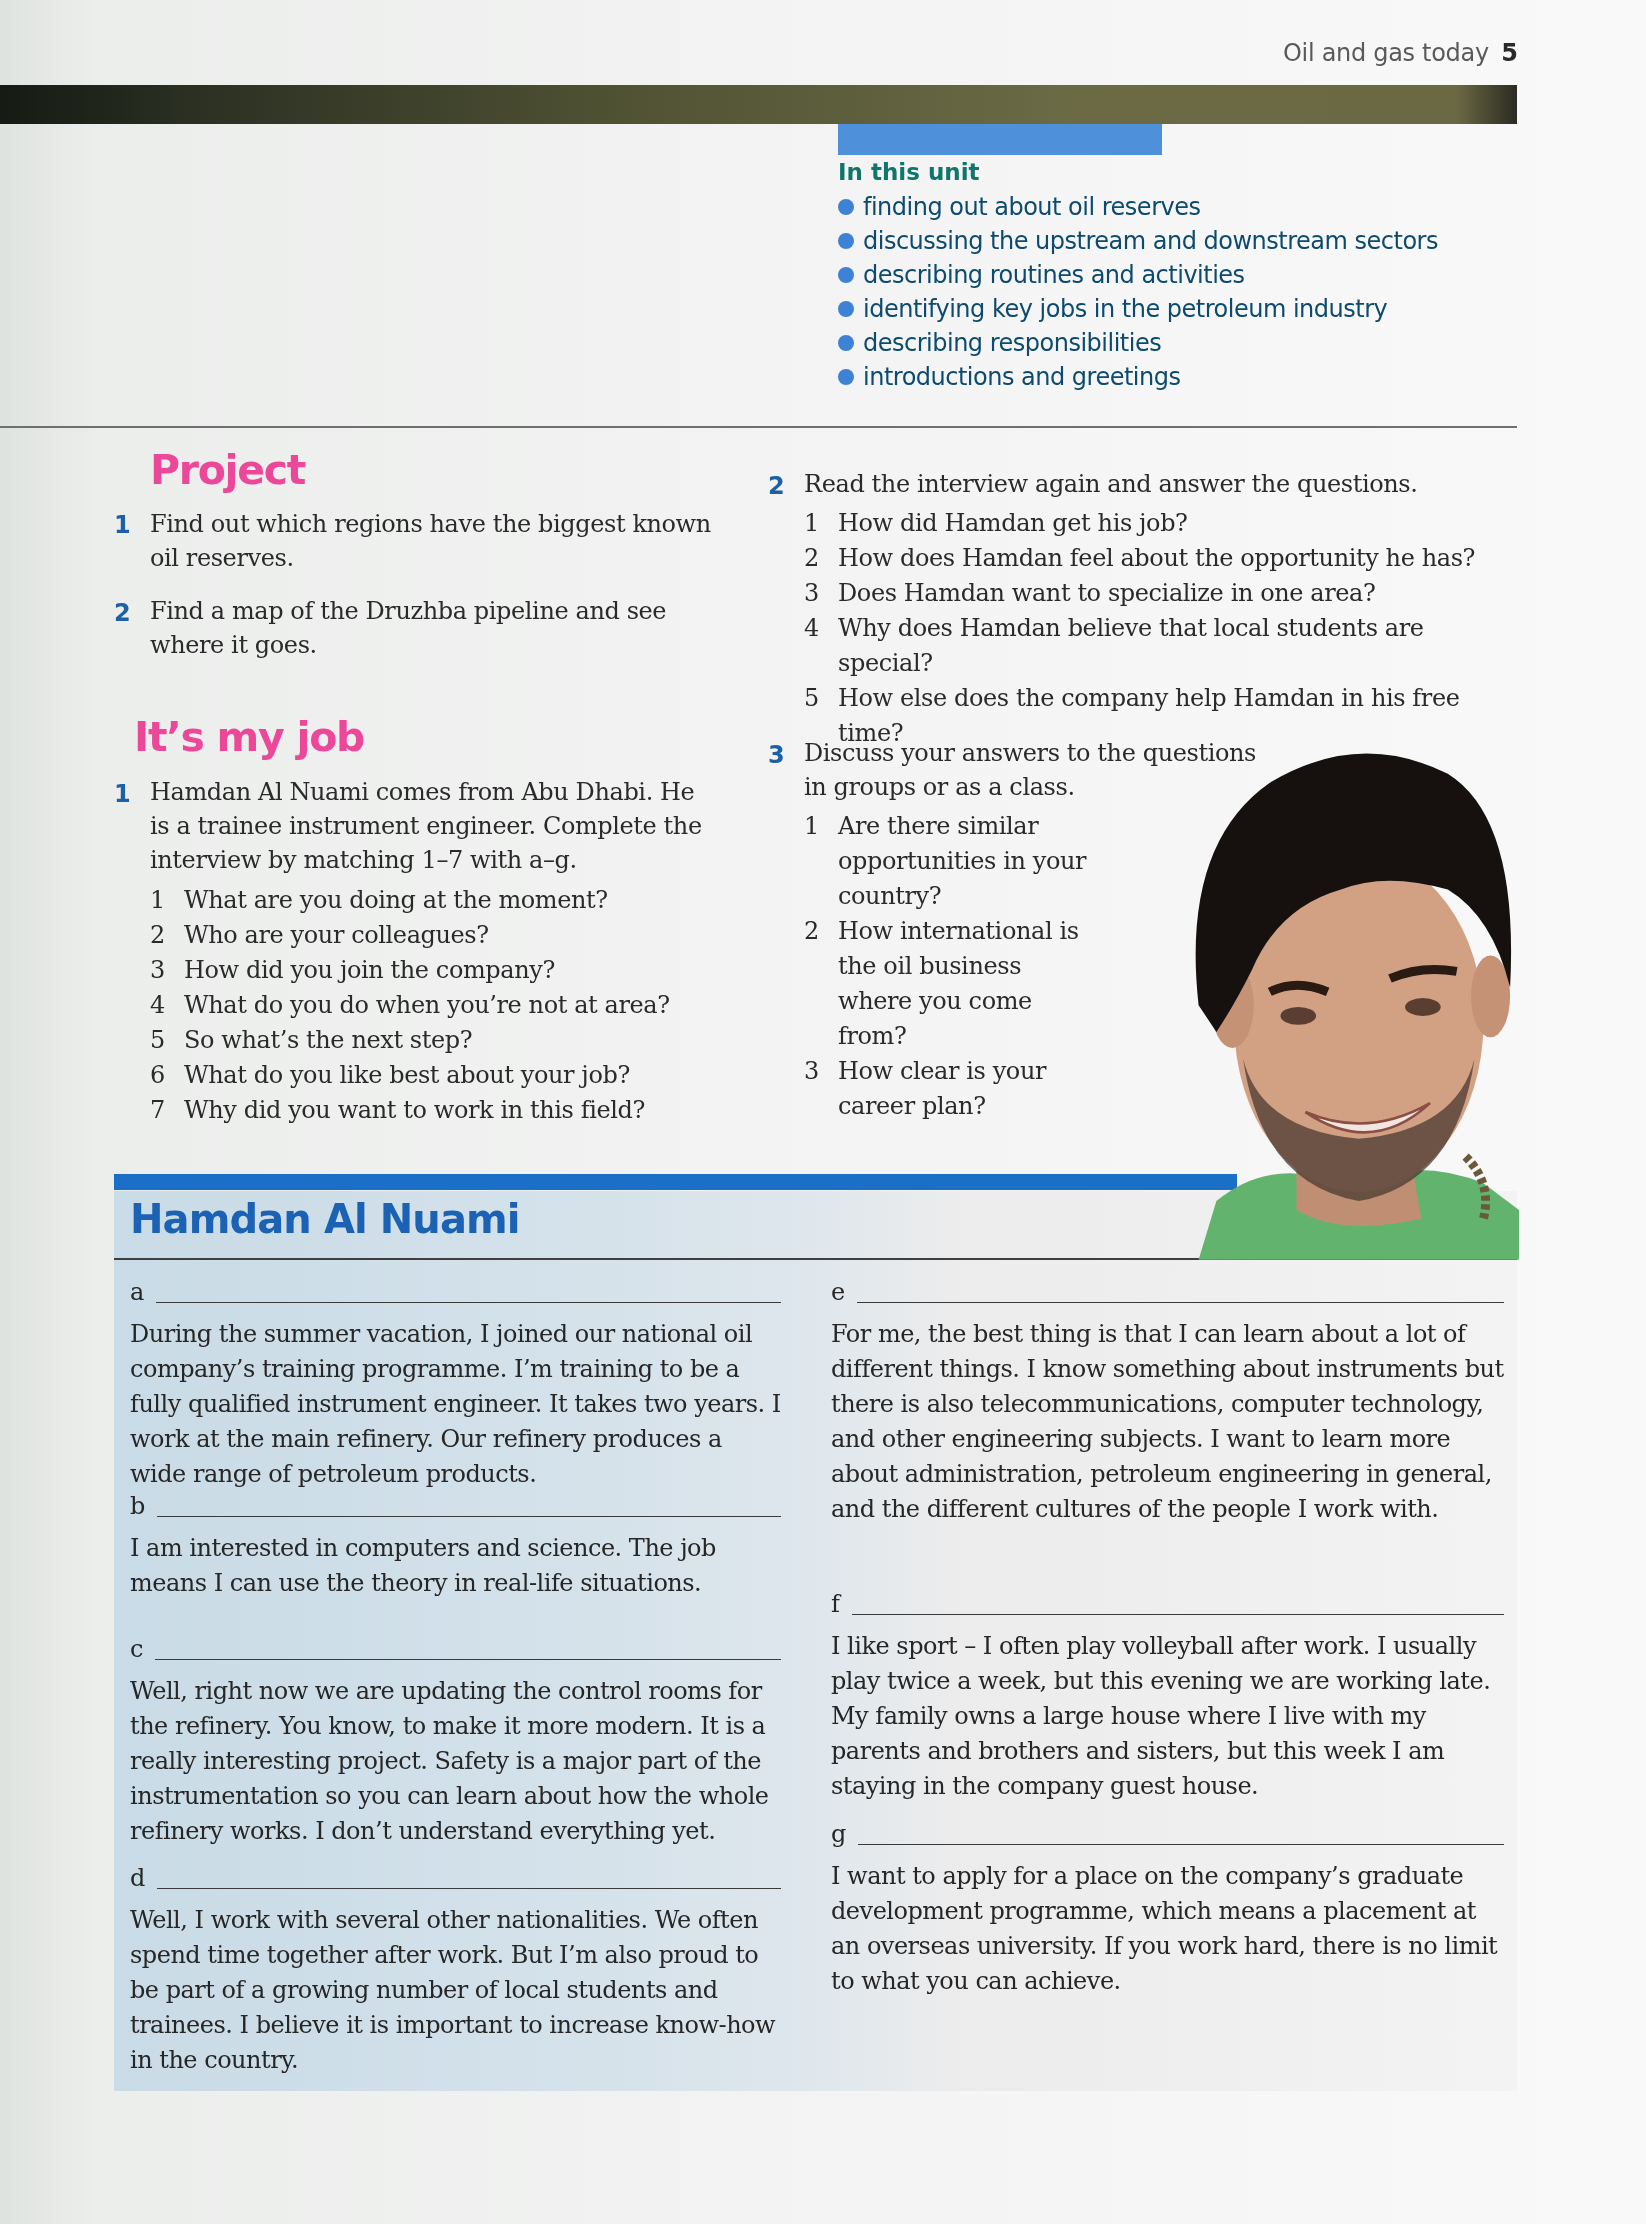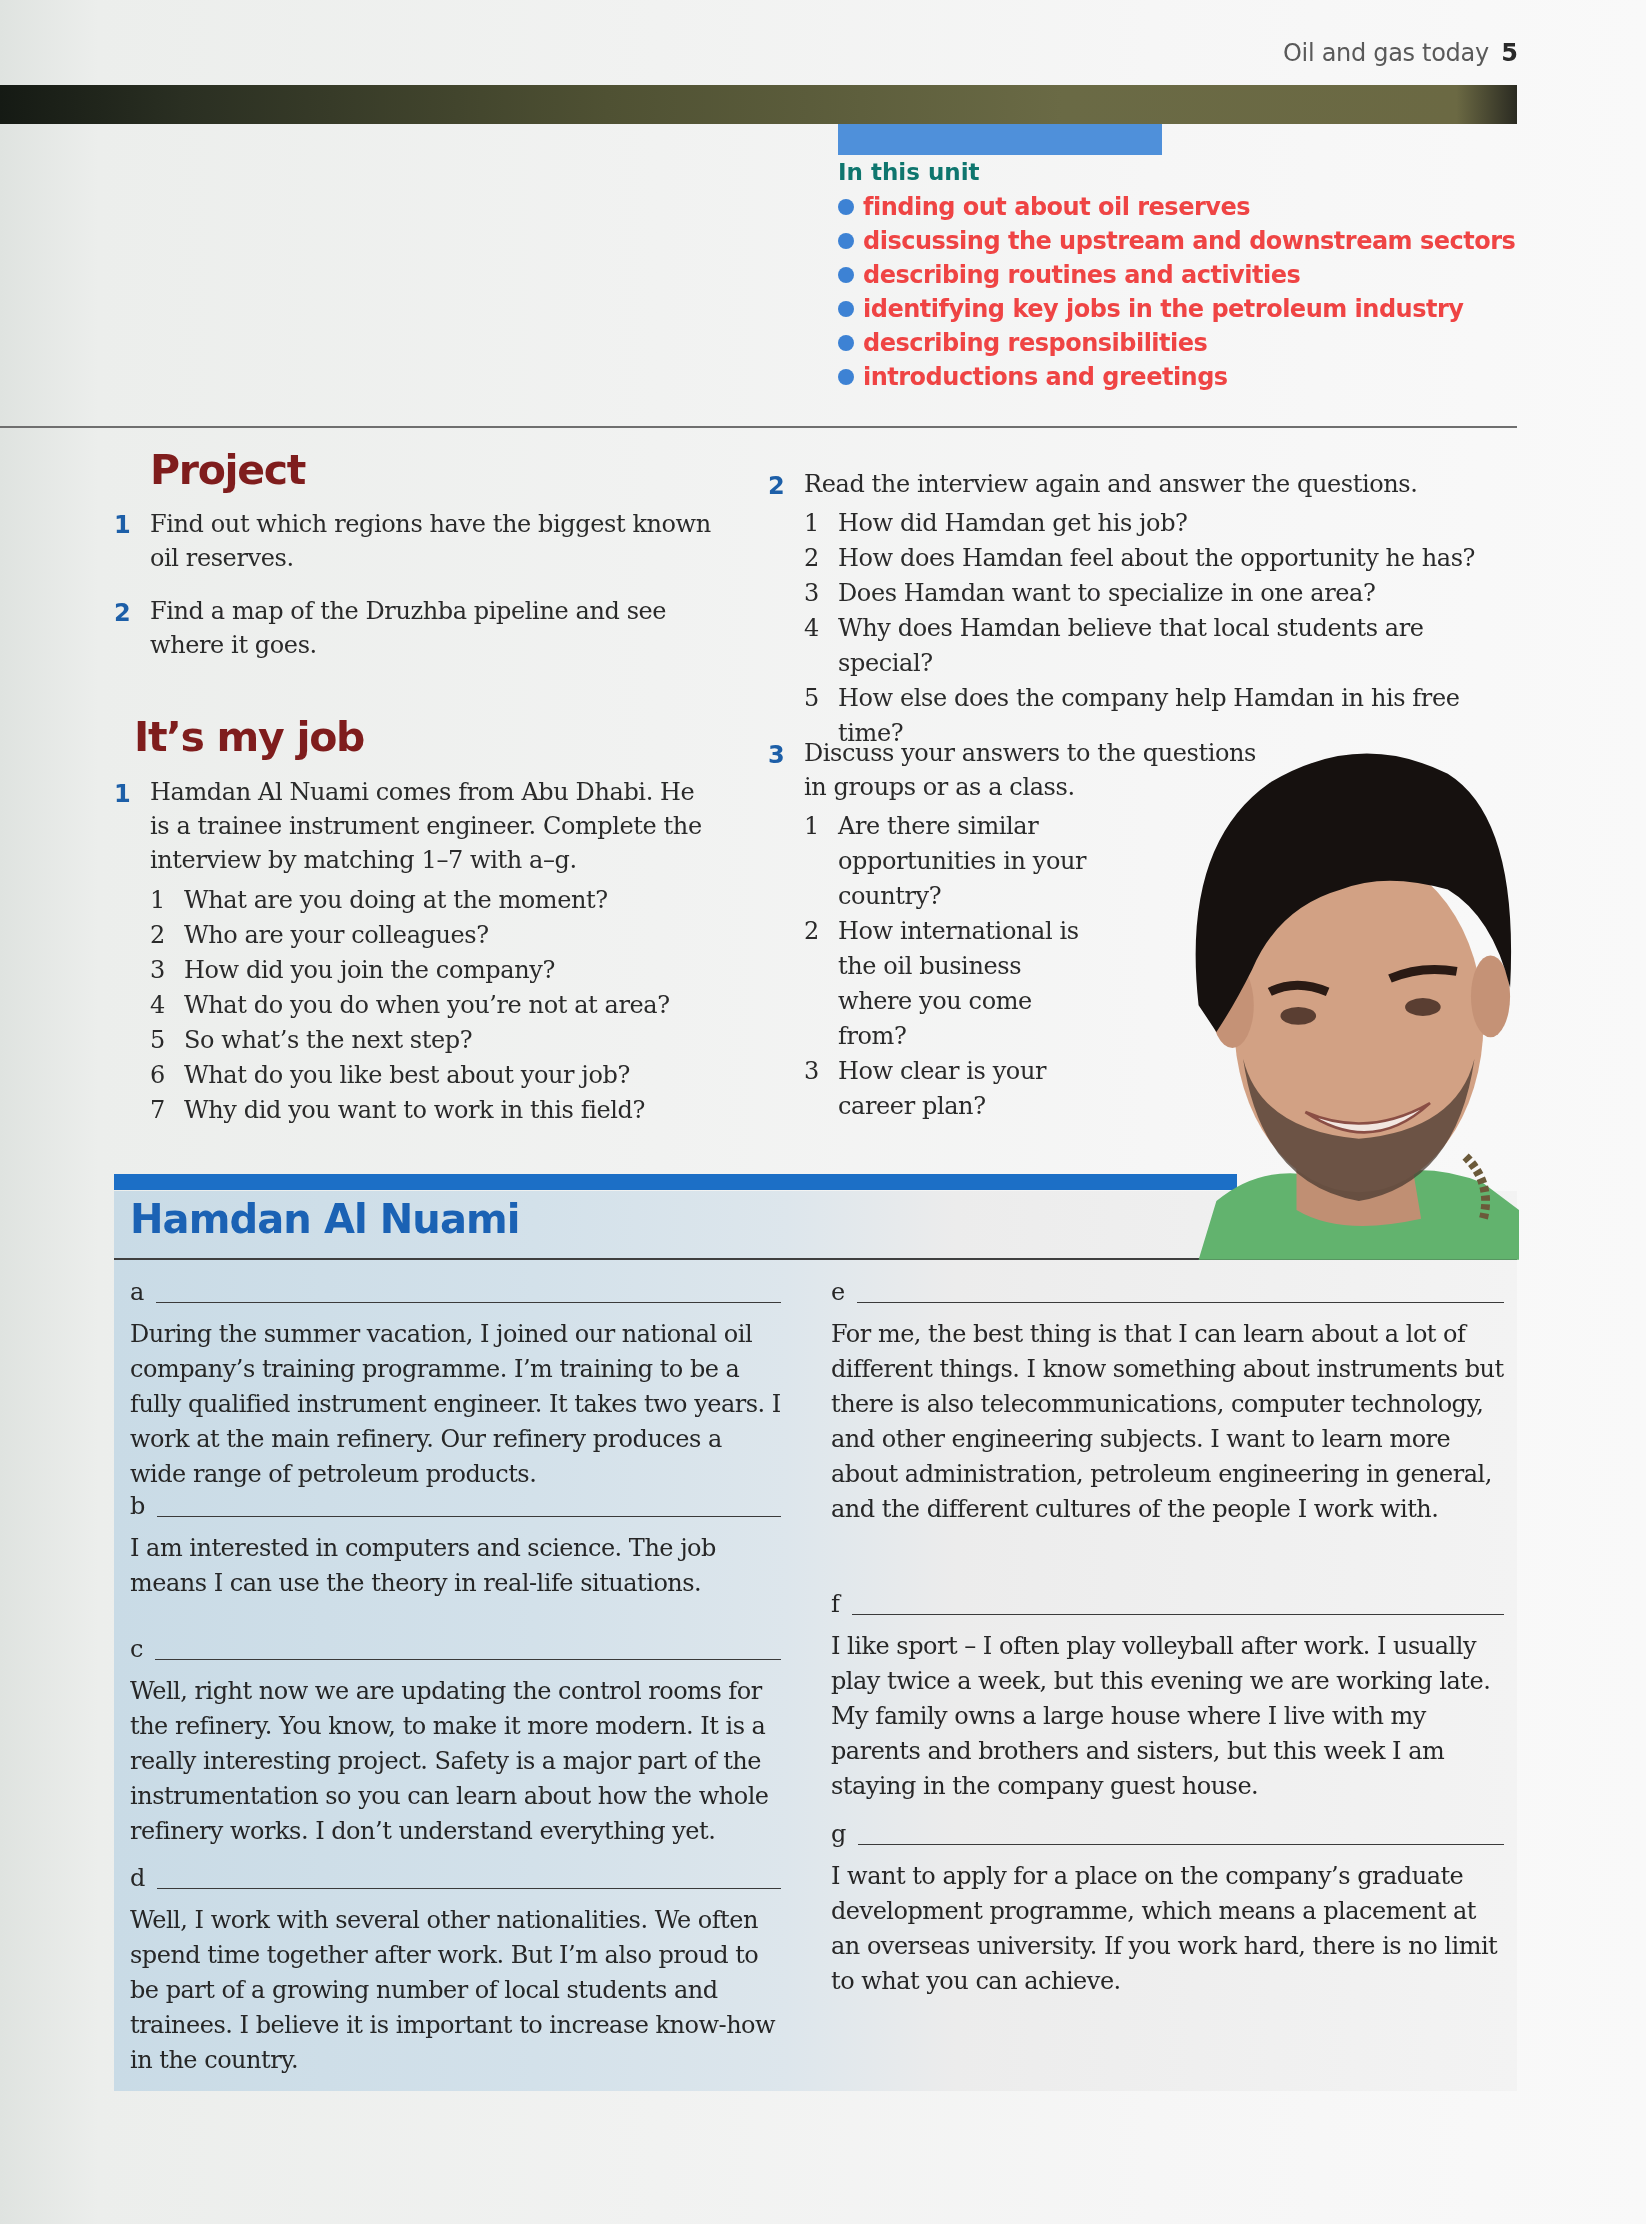--- a/index.html
+++ b/index.html
@@ -21,31 +21,31 @@
   }
   .blue-tab {
     left: 838px; top: 124px; width: 324px; height: 31px; background: #4f90da;
   }
   .unit-box { left: 838px; top: 159px; }
   .unit-title {
     font-family: "DejaVu Sans", sans-serif; font-weight: bold; color: #0f766e;
     font-size: 23px; margin-bottom: 5.3px;
   }
   .unit-item {
-    font-family: "DejaVu Sans", sans-serif; font-size: 24px; color: #ef4444;
-    height: 34px; display: flex; align-items: center; letter-spacing: -0.5px; font-weight: bold;
+    font-family: "DejaVu Sans", sans-serif; font-size: 24px; color: #0c4a6e;
+    height: 34px; display: flex; align-items: center; letter-spacing: -0.5px;
   }
   .bullet {
     width: 16px; height: 16px; border-radius: 50%; background: #3d82d4;
     margin-right: 9px; display: inline-block; flex: 0 0 16px;
   }
   .rule-top { left: 0; top: 426px; width: 1517px; height: 1.8px; background: #6f6f6f; }
 
   .heading {
-    font-family: "DejaVu Sans", sans-serif; font-weight: bold; color: #7f1d1d;
+    font-family: "DejaVu Sans", sans-serif; font-weight: bold; color: #ec4899;
     font-size: 41px; letter-spacing: -1.3px;
   }
   .ex-num {
     font-family: "DejaVu Sans", sans-serif; font-weight: bold; color: #1d5fa8;
     font-size: 24px; position: absolute; left: 0; top: 1.8px;
   }
   .ex { position: relative; padding-left: 36px; font-size: 24px; line-height: 34px; letter-spacing: -0.4px; }
   .sublist { margin: 5.3px 0 0 36px; }
   .sub { position: relative; padding-left: 34px; font-size: 24px; line-height: 35px; letter-spacing: -0.4px; }
   .sub .n { position: absolute; left: 0; top: 0; }

